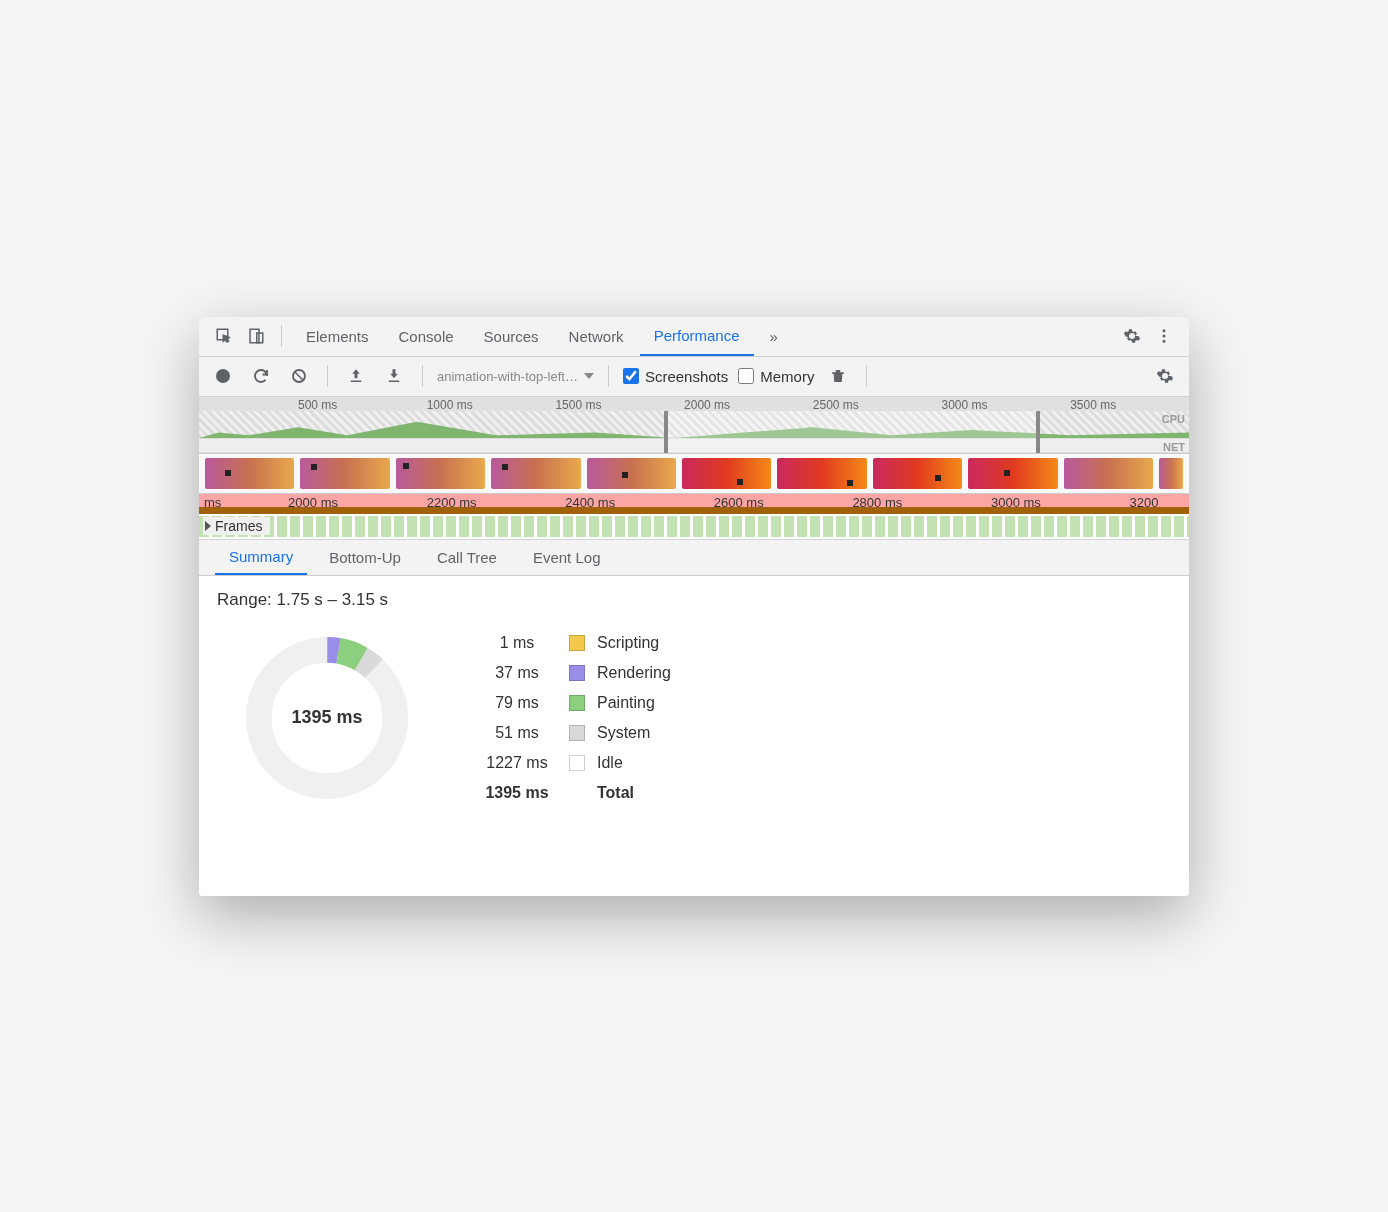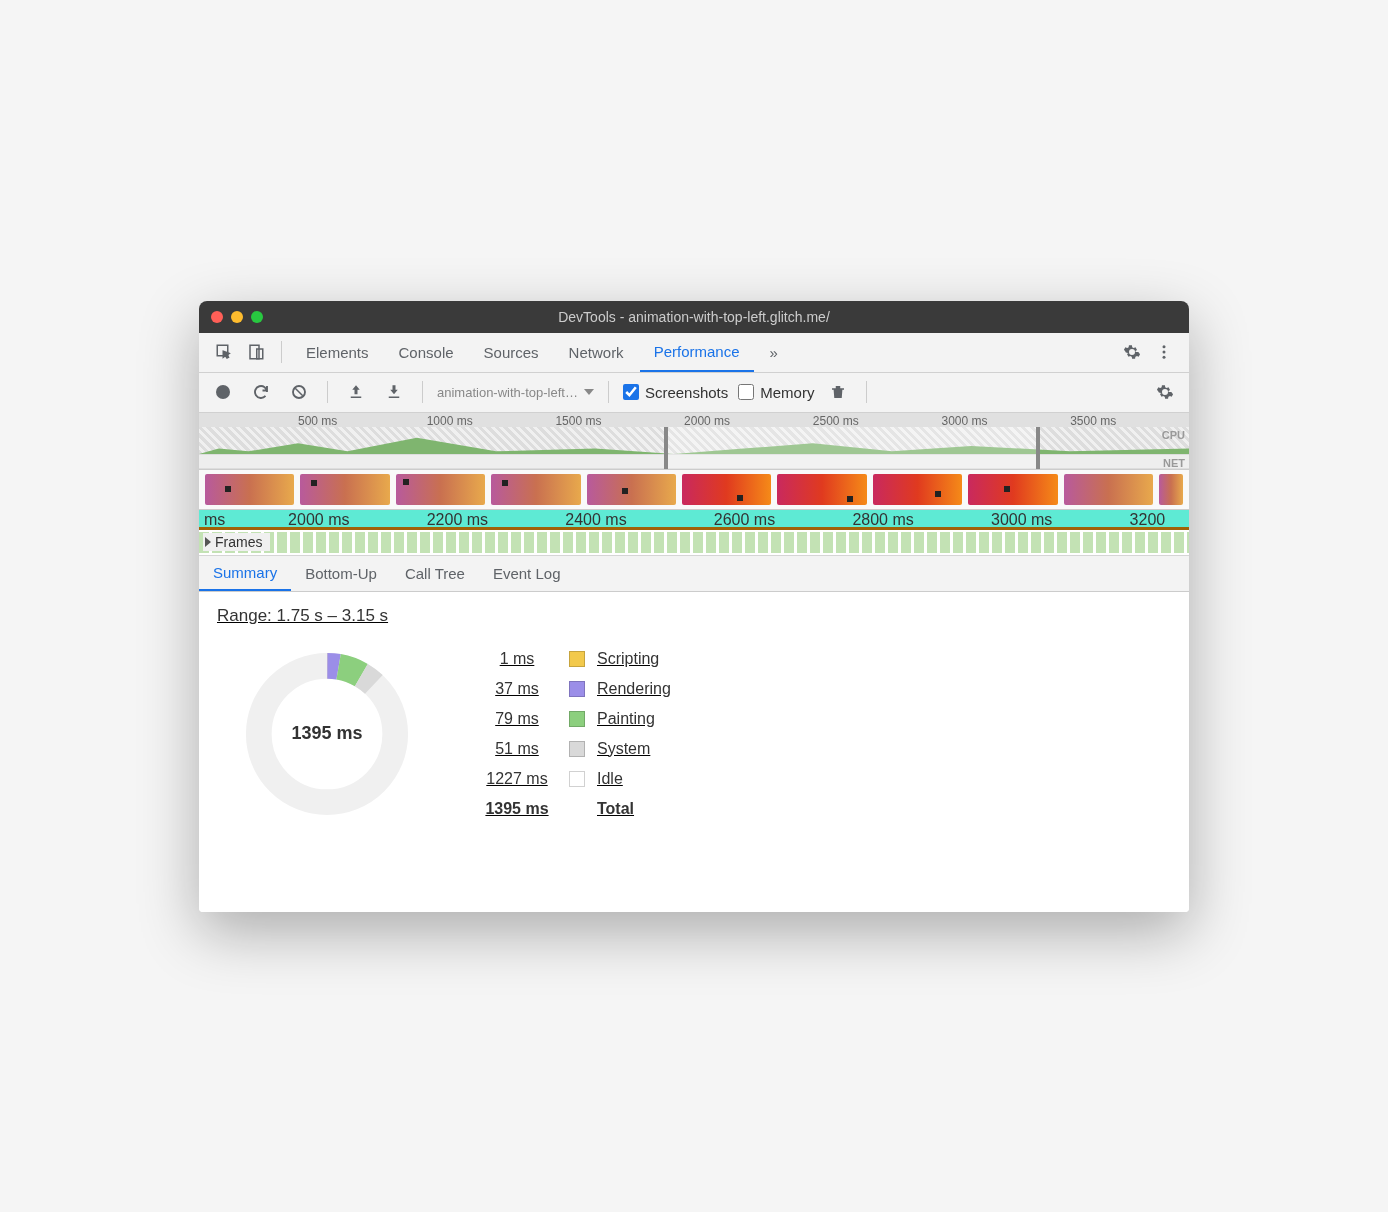--- a/index.html
+++ b/index.html
@@ -37,31 +37,31 @@
 .fps-band { position:absolute; left:0; right:0; bottom:0; height:14px; background:#b5e0a5; }
 .cpu-pattern { position:absolute; inset:0; background: repeating-linear-gradient(45deg,#ddd,#ddd 3px,#f0f0f0 3px,#f0f0f0 6px); }
 .selection-overlay { position:absolute; top:0; bottom:0; background:rgba(255,255,255,0.25); border-left:4px solid #888; border-right:4px solid #888; }
 
 .filmstrip { height:40px; background:#f9f9f9; display:flex; padding:4px 6px; gap:6px; border-bottom:1px solid #ccc; }
 .thumb { flex:1; border-radius:2px; position:relative; }
 .thumb.warm { background: linear-gradient(90deg,#b85a9c,#c97050,#e8a94c); }
 .thumb.hot { background: linear-gradient(90deg,#c9295e,#e03a1f,#f58a18); }
 .thumb .dot { position:absolute; width:6px; height:6px; background:#222; }
 
-.flame-ticks { height:20px; background:#5eead4; display:flex; position:relative; font-size:16px; color:#333; border-bottom:3px solid #a16207; }
+.flame-ticks { height:20px; background:#fca5a5; display:flex; position:relative; font-size:13px; color:#333; border-bottom:7px solid #a16207; }
 .flame-ticks span { position:absolute; top:1px; }
 .frames-row { height:26px; background:#fff; border-bottom:1px solid #d5d5d5; display:flex; align-items:center; padding-left:4px; position:relative; }
 .frames-label { font-size:14px; color:#333; display:flex; align-items:center; gap:4px; background:#f0f0f0; padding:1px 8px 1px 2px; z-index:2; }
 .frames-bars { position:absolute; left:0; right:0; top:2px; bottom:2px; background: repeating-linear-gradient(90deg,#c3e2b4,#c3e2b4 10px,#fff 10px,#fff 13px); z-index:1; }
 
-.subtabs { height:36px; background:#f3f3f3; border-bottom:1px solid #ccc; display:flex; align-items:center; padding:0 0; gap:0; }
+.subtabs { height:36px; background:#f3f3f3; border-bottom:1px solid #ccc; display:flex; align-items:center; padding:0 16px; gap:8px; }
 .subtabs .stab { padding:0 14px; height:36px; display:flex; align-items:center; font-size:15px; color:#5f6368; cursor:pointer; }
 .subtabs .stab.active { color:#1a73e8; border-bottom:2px solid #1a73e8; }
 
-.summary-body { padding:14px 18px 12px; background:#fff; min-height:320px;text-decoration:underline;}
+.summary-body { padding:14px 18px 12px; background:#fff; min-height:320px;}
 .range-text { font-size:17px; color:#333; margin-bottom:18px; }
 .summary-content { display:flex; gap:60px; align-items:flex-start; padding-left:20px;}
 .donut-wrap { position:relative; width:180px; height:180px; }
 .donut-wrap svg { width:180px; height:180px; transform: rotate(-90deg); }
 .donut-center { position:absolute; inset:0; display:flex; align-items:center; justify-content:center; font-size:18px; font-weight:700; color:#333; }
 .legend-table { font-size:16px; color:#333; }
 .legend-table .lrow { display:flex; align-items:center; gap:12px; padding:6px 0; }
 .legend-table .ltime { width:80px; text-align:center; }
 .legend-table .lswatch { width:16px; height:16px; border:1px solid rgba(0,0,0,0.18); }
 .legend-table .lrow.total { font-weight:700; }
@@ -70,28 +70,20 @@
 .footer { border-top:1px solid #ccc; padding:10px 14px; font-size:15px; color:#555; background:#f8f8f8; }
 .footer a { color:#555; text-decoration:underline; cursor:pointer; }
 .tri { display:inline-block; width:0; height:0; border-left:6px solid #555; border-top:5px solid transparent; border-bottom:5px solid transparent; }
 .tridn { display:inline-block; width:0; height:0; border-top:6px solid #888; border-left:5px solid transparent; border-right:5px solid transparent; }
 svg.ic { width:18px; height:18px; }
 </style>
 </head>
 <body>
 
 <div class="window">
-  <div class="titlebar">
-    <div class="traffic-lights">
-      <div class="tldot red"></div>
-      <div class="tldot yellow"></div>
-      <div class="tldot green"></div>
-    </div>
-    <div class="titlebar-text">DevTools - animation-with-top-left.glitch.me/</div>
-  </div>
 
   <div class="tabs-row">
     <div class="icon-btn">
         <svg class="ic" viewBox="0 0 24 24" fill="none" stroke="currentColor" stroke-width="2">
           <rect x="3" y="3" width="14" height="14"></rect>
           <path d="M11 11l8 3-3 2 2 3-2 1-2-3-3 2z" fill="currentColor"></path>
         </svg>
       </div>
     <div class="icon-btn">
         <svg class="ic" viewBox="0 0 24 24" fill="none" stroke="currentColor" stroke-width="2">

